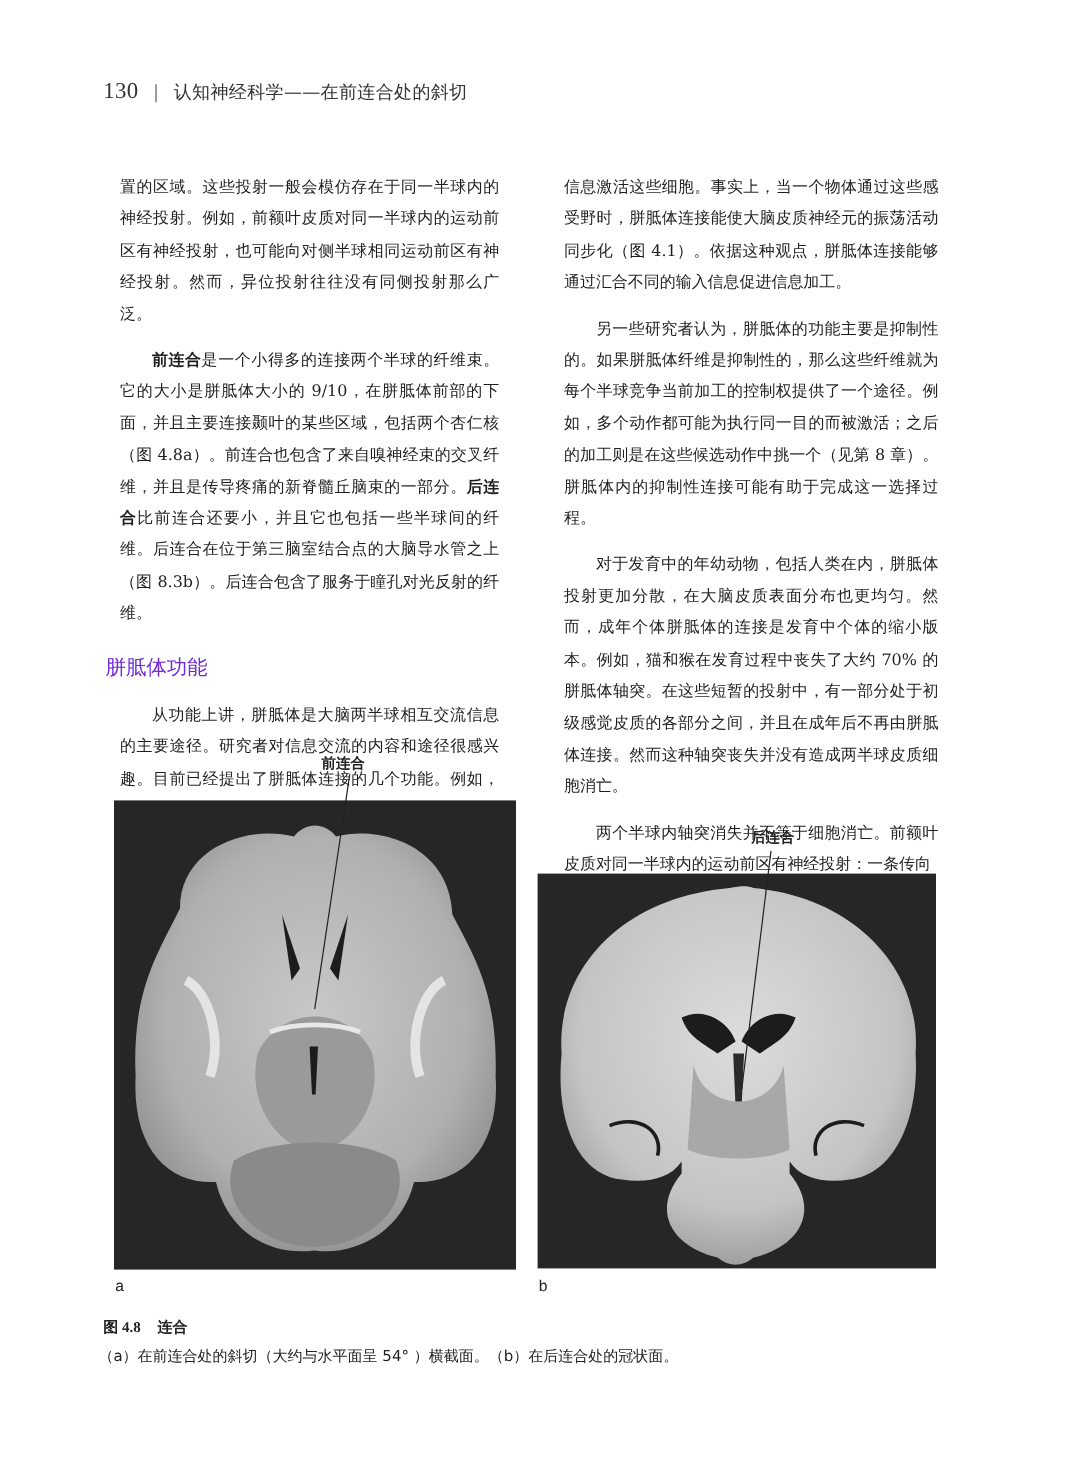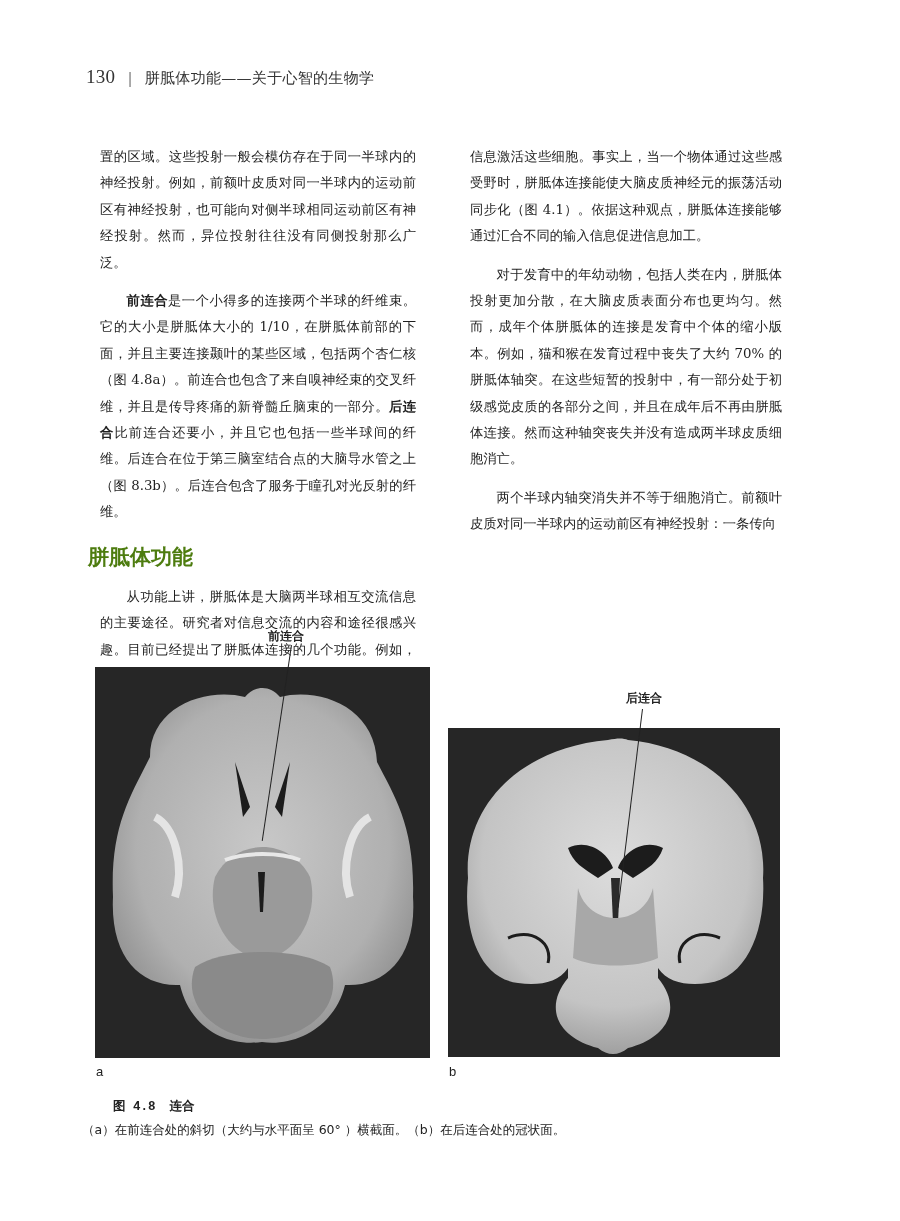--- a/index.html
+++ b/index.html
@@ -7,49 +7,50 @@
          font-family: "DejaVu Serif", "Liberation Serif", serif; color: #1e1e1e; }
   .running-head { position: absolute; left: 86px; top: 66px; font-size: 15px; color: #333; letter-spacing: 0.3px; }
   .running-head .pg { font-family: "Liberation Serif", serif; font-size: 19px; }
   .running-head .sep { margin: 0 12px; color: #777; }
   .col { position: absolute; top: 132px; width: 340px; font-size: 13.3px; line-height: 26.4px; text-align: justify; }
   .col-left { left: 88px; }
   .col-right { left: 458px; width: 336px; }
   .col p { margin: 12px; }
   .col p.indent { text-indent: 2em; }
   .col b { font-weight: bold; }
-  .section-head { font-family: "DejaVu Sans", "Liberation Sans", sans-serif; color: #4d7c0f; font-size: 21px;
-                  margin: 16px 0 2px 0; line-height: 30px; font-weight: bold; }
+  .section-head { font-family: "DejaVu Sans", "Liberation Sans", sans-serif; color: #6d28d9; font-size: 17px;
+                  margin: 16px 0 2px 0; line-height: 30px; font-weight: normal; }
   .brain { background: #262626; position: absolute; }
   .brain-a { left: 95px; top: 667px; width: 335px; height: 391px; }
   .brain-b { left: 448px; top: 728px; width: 332px; height: 329px; }
   .leader { position: absolute; width: 1px; background: #222; transform-origin: top left; }
   .fig-label { position: absolute; font-family: "DejaVu Sans", sans-serif; font-size: 12px; font-weight: bold; color: #222; }
   .panel-letter { position: absolute; font-family: "Liberation Sans", sans-serif; font-size: 13px; color: #222; }
-  .caption-title { position: absolute; left: 86px; top: 1098px; font-family: Liberation Mono, monospace; font-size: 12.5px; font-weight: bold; color: #222; margin-left: 27px; }
+  .caption-title { position: absolute; left: 86px; top: 1098px; font-family: Liberation Serif, serif; font-size: 12.5px; font-weight: bold; color: #222; }
   .caption-title .num { margin-right: 14px; }
   .caption-body { position: absolute; left: 82px; top: 1122px; font-family: "DejaVu Sans", sans-serif; font-size: 12.5px; color: #222; }
   svg.brain-svg { position: absolute; left: 0; top: 0; }
 </style>
 </head>
 <body>
 
 <div class="running-head">
-  <span class="pg">130</span><span class="sep">|</span><span>胼胝体功能——关于心智的生物学</span>
+  <span class="pg">130</span><span class="sep">|</span><span>认知神经科学——在前连合处的斜切</span>
 </div>
 
 <div class="col col-left">
   <p>置的区域。这些投射一般会模仿存在于同一半球内的神经投射。例如，前额叶皮质对同一半球内的运动前区有神经投射，也可能向对侧半球相同运动前区有神经投射。然而，异位投射往往没有同侧投射那么广泛。</p>
-  <p class="indent"><b>前连合</b><span>是一个小得多的连接两个半球的纤维束。它的大小是胼胝体大小的 1/10，在胼胝体前部的下面，并且主要连接颞叶的某些区域，包括两个杏仁核（图 4.8a）。前连合也包含了来自嗅神经束的交叉纤维，并且是传导疼痛的新脊髓丘脑束的一部分。</span><b>后连合</b><span>比前连合还要小，并且它也包括一些半球间的纤维。后连合在位于第三脑室结合点的大脑导水管之上（图 8.3b）。后连合包含了服务于瞳孔对光反射的纤维。</span></p>
+  <p class="indent"><b>前连合</b><span>是一个小得多的连接两个半球的纤维束。它的大小是胼胝体大小的 9/10，在胼胝体前部的下面，并且主要连接颞叶的某些区域，包括两个杏仁核（图 4.8a）。前连合也包含了来自嗅神经束的交叉纤维，并且是传导疼痛的新脊髓丘脑束的一部分。</span><b>后连合</b><span>比前连合还要小，并且它也包括一些半球间的纤维。后连合在位于第三脑室结合点的大脑导水管之上（图 8.3b）。后连合包含了服务于瞳孔对光反射的纤维。</span></p>
   <h2 class="section-head">胼胝体功能</h2>
   <p class="indent">从功能上讲，胼胝体是大脑两半球相互交流信息的主要途径。研究者对信息交流的内容和途径很感兴趣。目前已经提出了胼胝体连接的几个功能。例如，一些研究者指出，在视觉联合皮质中感受野可以跨越两个视野。胼胝体之间的交流可以使来自两侧视野的</p>
 </div>
 
 <div class="col col-right">
   <p>信息激活这些细胞。事实上，当一个物体通过这些感受野时，胼胝体连接能使大脑皮质神经元的振荡活动同步化（图 4.1）。依据这种观点，胼胝体连接能够通过汇合不同的输入信息促进信息加工。</p>
+  <p class="indent">另一些研究者认为，胼胝体的功能主要是抑制性的。如果胼胝体纤维是抑制性的，那么这些纤维就为每个半球竞争当前加工的控制权提供了一个途径。例如，多个动作都可能为执行同一目的而被激活；之后的加工则是在这些候选动作中挑一个（见第 8 章）。胼胝体内的抑制性连接可能有助于完成这一选择过程。</p>
   <p class="indent">对于发育中的年幼动物，包括人类在内，胼胝体投射更加分散，在大脑皮质表面分布也更均匀。然而，成年个体胼胝体的连接是发育中个体的缩小版本。例如，猫和猴在发育过程中丧失了大约 70% 的胼胝体轴突。在这些短暂的投射中，有一部分处于初级感觉皮质的各部分之间，并且在成年后不再由胼胝体连接。然而这种轴突丧失并没有造成两半球皮质细胞消亡。</p>
   <p class="indent">两个半球内轴突消失并不等于细胞消亡。前额叶皮质对同一半球内的运动前区有神经投射：一条传向</p>
 </div>
 
 <div class="fig-label" style="left:268px; top:628px;">前连合</div>
 <div class="brain brain-a">
   <svg class="brain-svg" width="335" height="391" viewBox="0 0 335 391">
     <defs>
       <radialGradient id="wa" cx="50%" cy="45%" r="60%">
         <stop offset="0%" stop-color="#c8c8c8"></stop>
@@ -89,13 +90,13 @@
     <path d="M60 210 C85 200 105 215 100 235" stroke="#1c1c1c" stroke-width="3" fill="none"></path>
     <path d="M272 210 C247 200 227 215 232 235" stroke="#1c1c1c" stroke-width="3" fill="none"></path>
   </svg>
 </div>
 <div class="leader" style="left:642px; top:709px; height:200px; transform: rotate(7deg);"></div>
 <div class="panel-letter" style="left:449px; top:1064px;">b</div>
 
 <div class="caption-title">
   <span class="num">图 4.8</span><span>连合</span>
 </div>
-<div class="caption-body">（a）在前连合处的斜切（大约与水平面呈 60°  ）横截面。（b）在后连合处的冠状面。</div>
+<div class="caption-body">（a）在前连合处的斜切（大约与水平面呈 54°  ）横截面。（b）在后连合处的冠状面。</div>
 
 </body></html>

